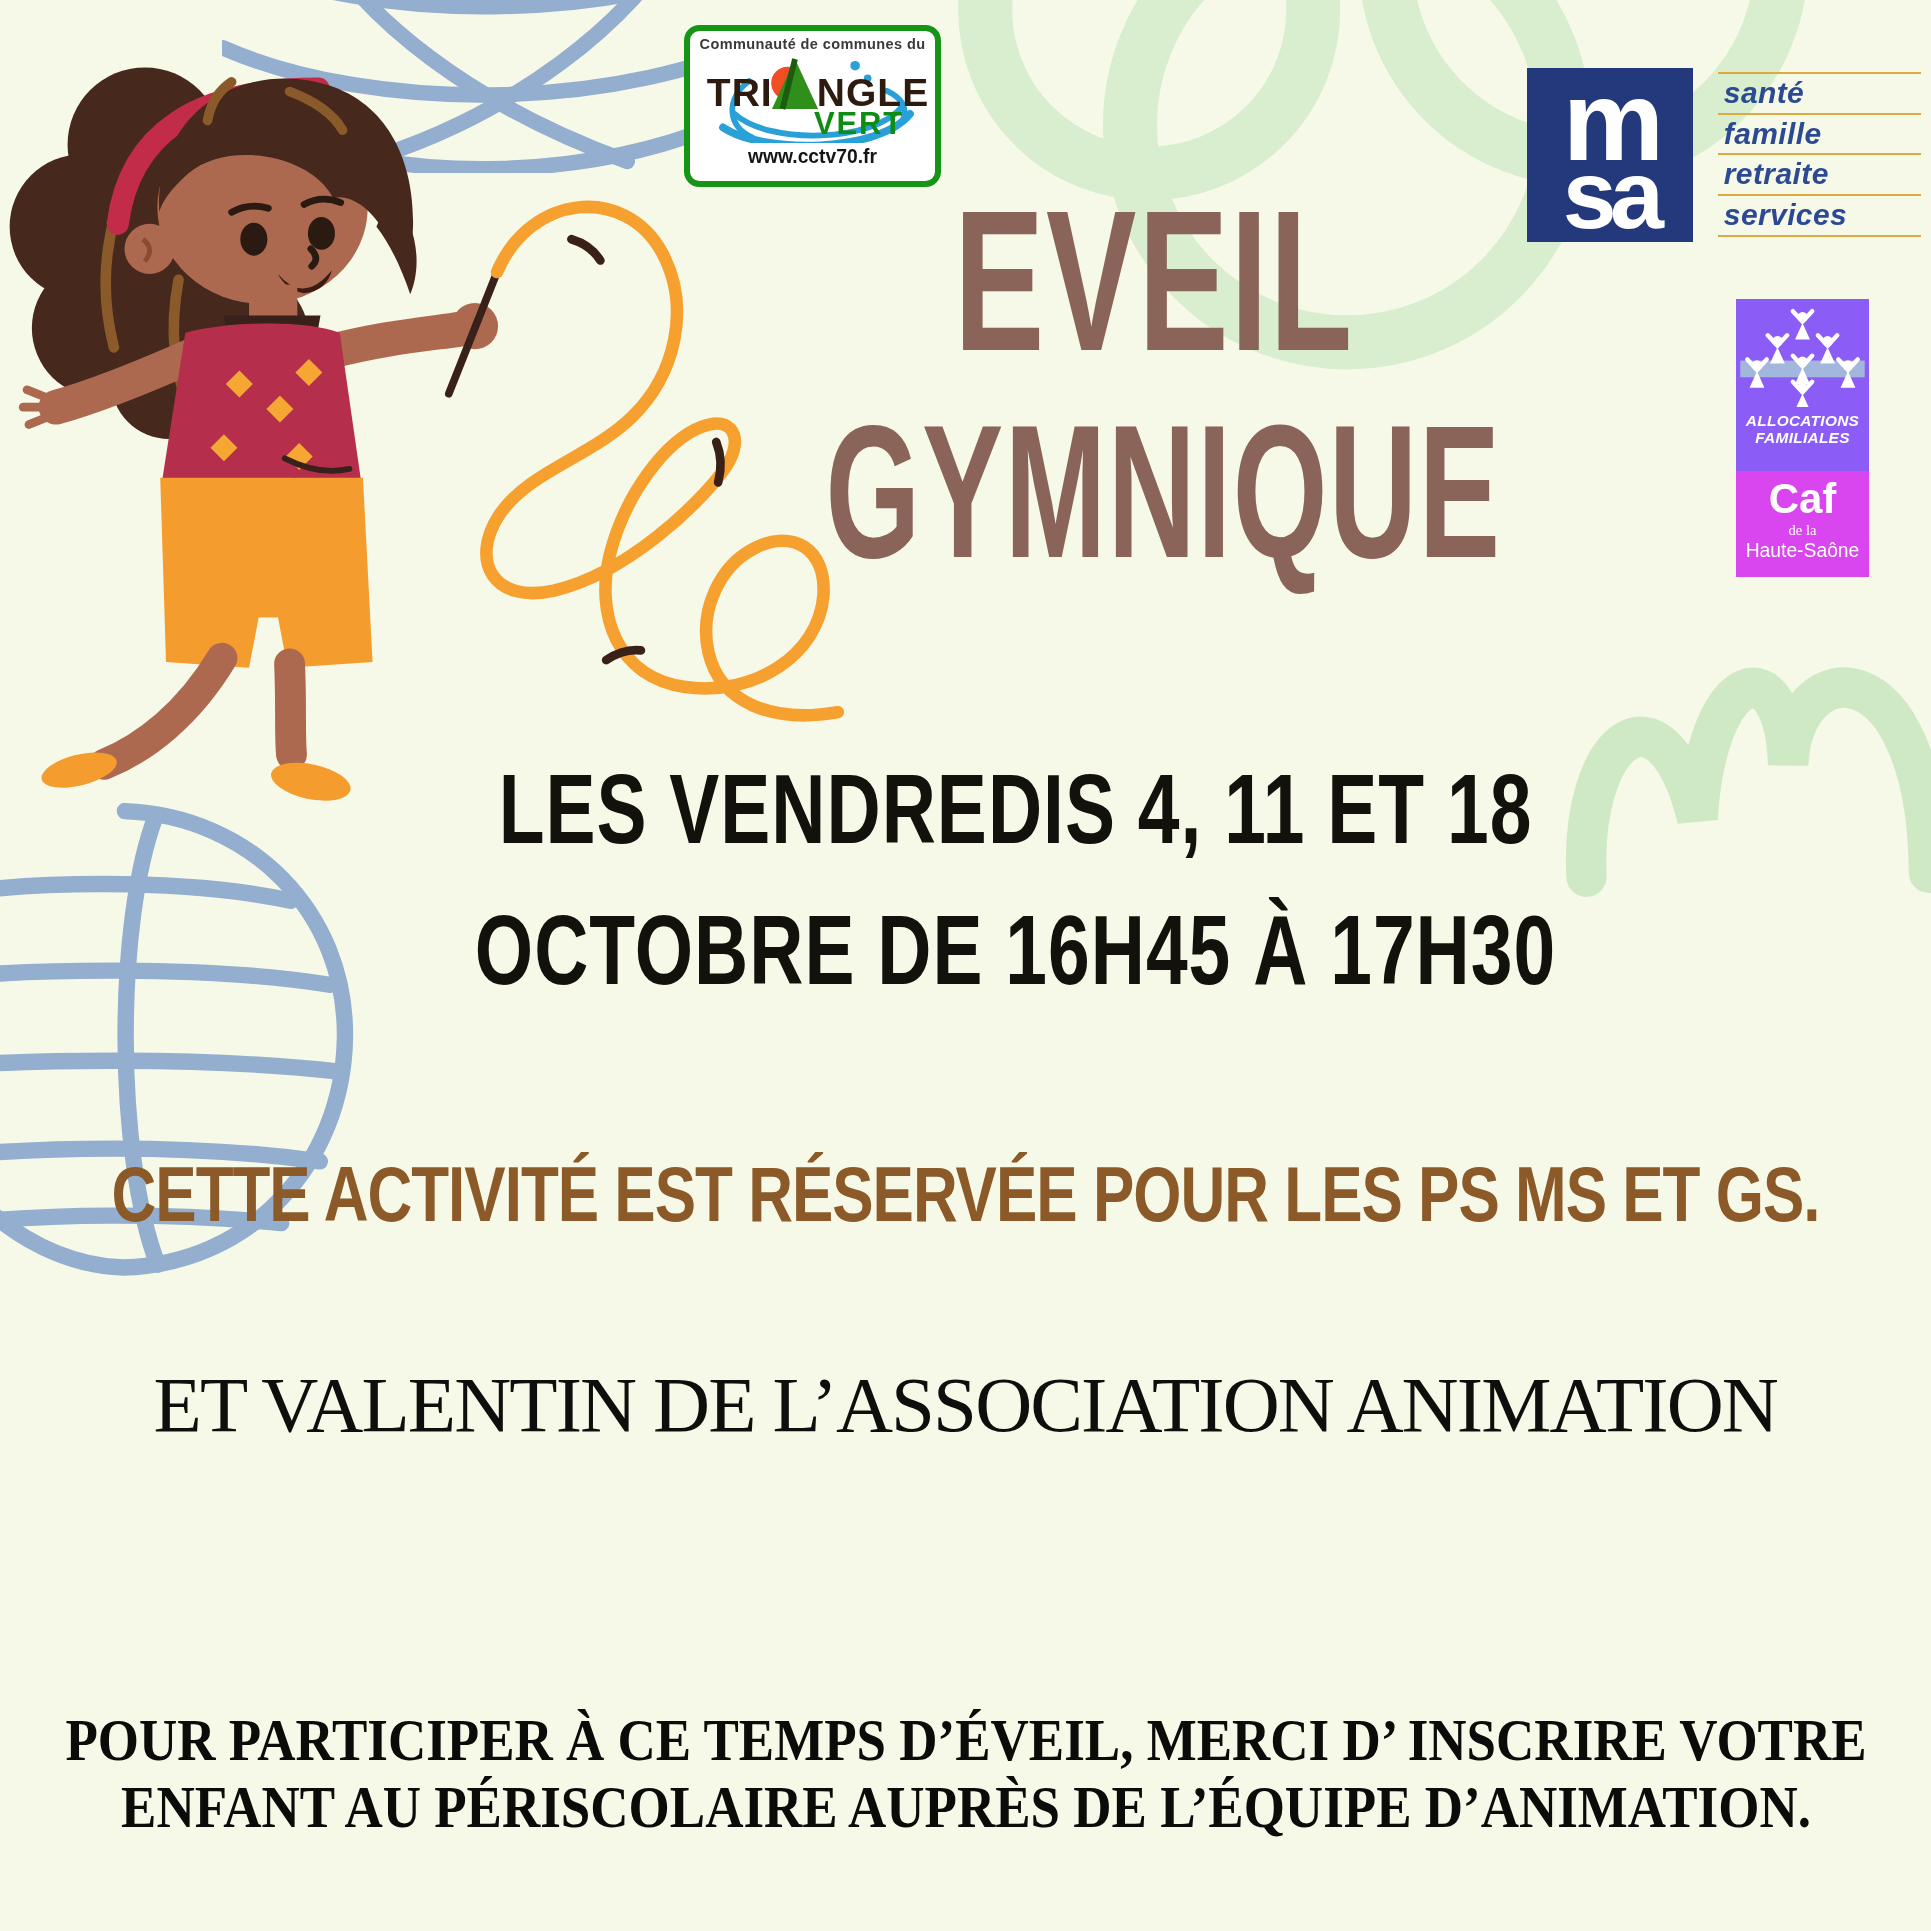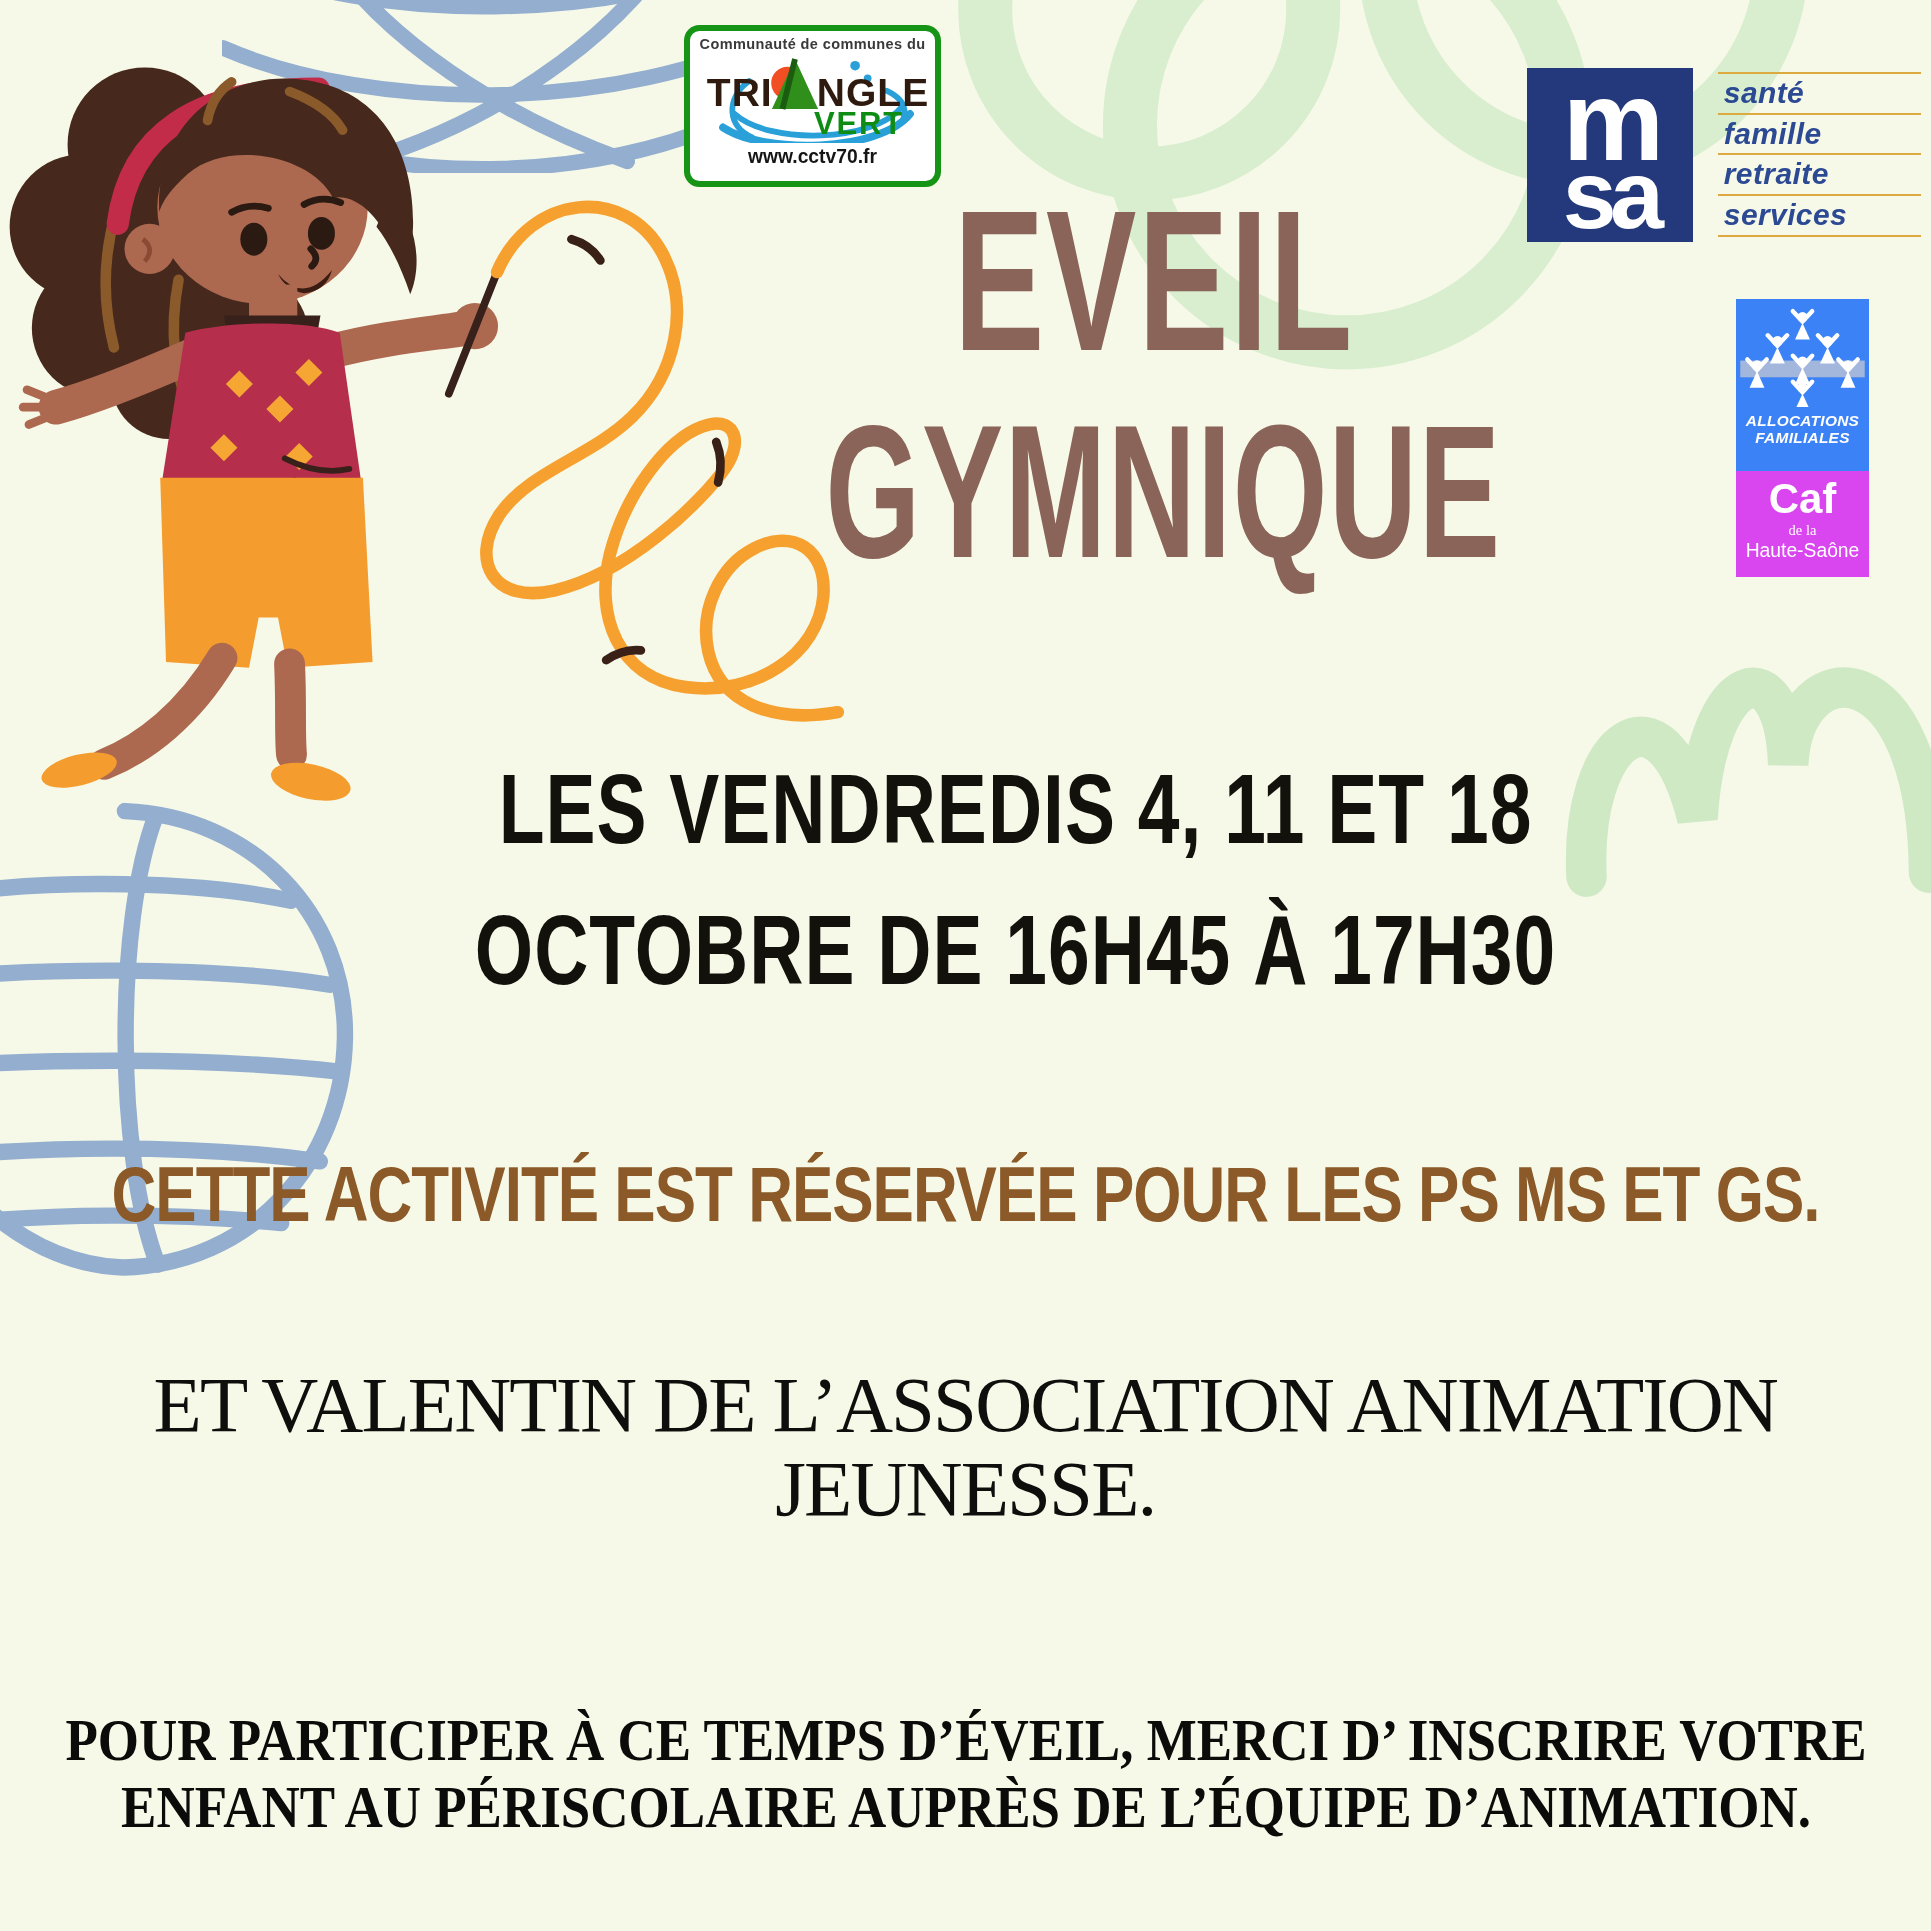--- a/index.html
+++ b/index.html
@@ -26,21 +26,21 @@
   .msa{position:absolute;left:1527px;top:68px;z-index:5;display:flex;gap:25px;}
   .msa-square{width:166px;height:174px;background:#24397b;color:#ffffff;display:flex;flex-direction:column;
     align-items:center;justify-content:center;font-weight:bold;line-height:0.70;}
   .msa-m{font-size:114px;letter-spacing:-6.8px;}
   .msa-sa{font-size:97px;letter-spacing:-6.8px;}
   .msa-services{width:203px;border-bottom:2.9px solid #dcaa3f;align-self:flex-start;margin-top:3.9px;font-style:italic;}
   .msa-row{border-top:2.9px solid #dcaa3f;padding:1.9px 0 2.9px 5.8px;font-size:30px;font-weight:bold;color:#2c4a94;letter-spacing:0.4px;}
 
   
   .caf{position:absolute;left:1736px;top:299px;width:133px;z-index:5;text-align:center;color:#ffffff;}
-  .caf-blue{background:#3b82f6;height:172px;padding-top:3.9px;box-sizing:border-box;}
+  .caf-blue{background:#8b5cf6;height:172px;padding-top:3.9px;box-sizing:border-box;}
   .caf-alloc{font-style:italic;font-weight:bold;font-size:15.4px;line-height:1.12;letter-spacing:0.3px;margin-top:1px;}
   .caf-teal{background:#d946ef;height:106px;padding-top:6.8px;box-sizing:border-box;}
   .caf-name{font-size:42px;font-weight:bold;line-height:1.0;}
   .caf-sub1{font-size:14.5px;margin-top:1.9px;font-family:Liberation Serif, serif;}
   .caf-sub2{font-size:19.3px;margin-top:1px;}
 
   
   .title{position:absolute;left:763px;top:193px;width:782px;text-align:center;z-index:2;color:#8a6458;font-weight:bold;}
   .title-1{font-size:154px;line-height:1.15;transform:scale(0.88,1.30);transform-origin:50% 50%;letter-spacing:1.9px;margin-bottom:39px;}
   .title-2{font-size:145px;line-height:1.15;transform:scale(0.84,1.30);transform-origin:50% 50%;letter-spacing:1.9px;}
@@ -264,21 +264,20 @@
 
   <div class="dates">
     <div class="dates-line">LES VENDREDIS 4, 11 ET 18</div>
     <div class="dates-line">OCTOBRE DE 16H45 À 17H30</div>
   </div>
 
   <div class="note">CETTE ACTIVITÉ EST RÉSERVÉE POUR LES PS MS ET GS.</div>
 
   <div class="organizers">
     <div>ET VALENTIN DE L’ASSOCIATION ANIMATION</div>
-    <div>JEUNESSE.</div>
   </div>
 
   <div class="registration">
     <div>POUR PARTICIPER À CE TEMPS D’ÉVEIL, MERCI D’ INSCRIRE VOTRE</div>
     <div>ENFANT AU PÉRISCOLAIRE AUPRÈS DE L’ÉQUIPE D’ANIMATION.</div>
   </div>
 
 </div>
 
 

